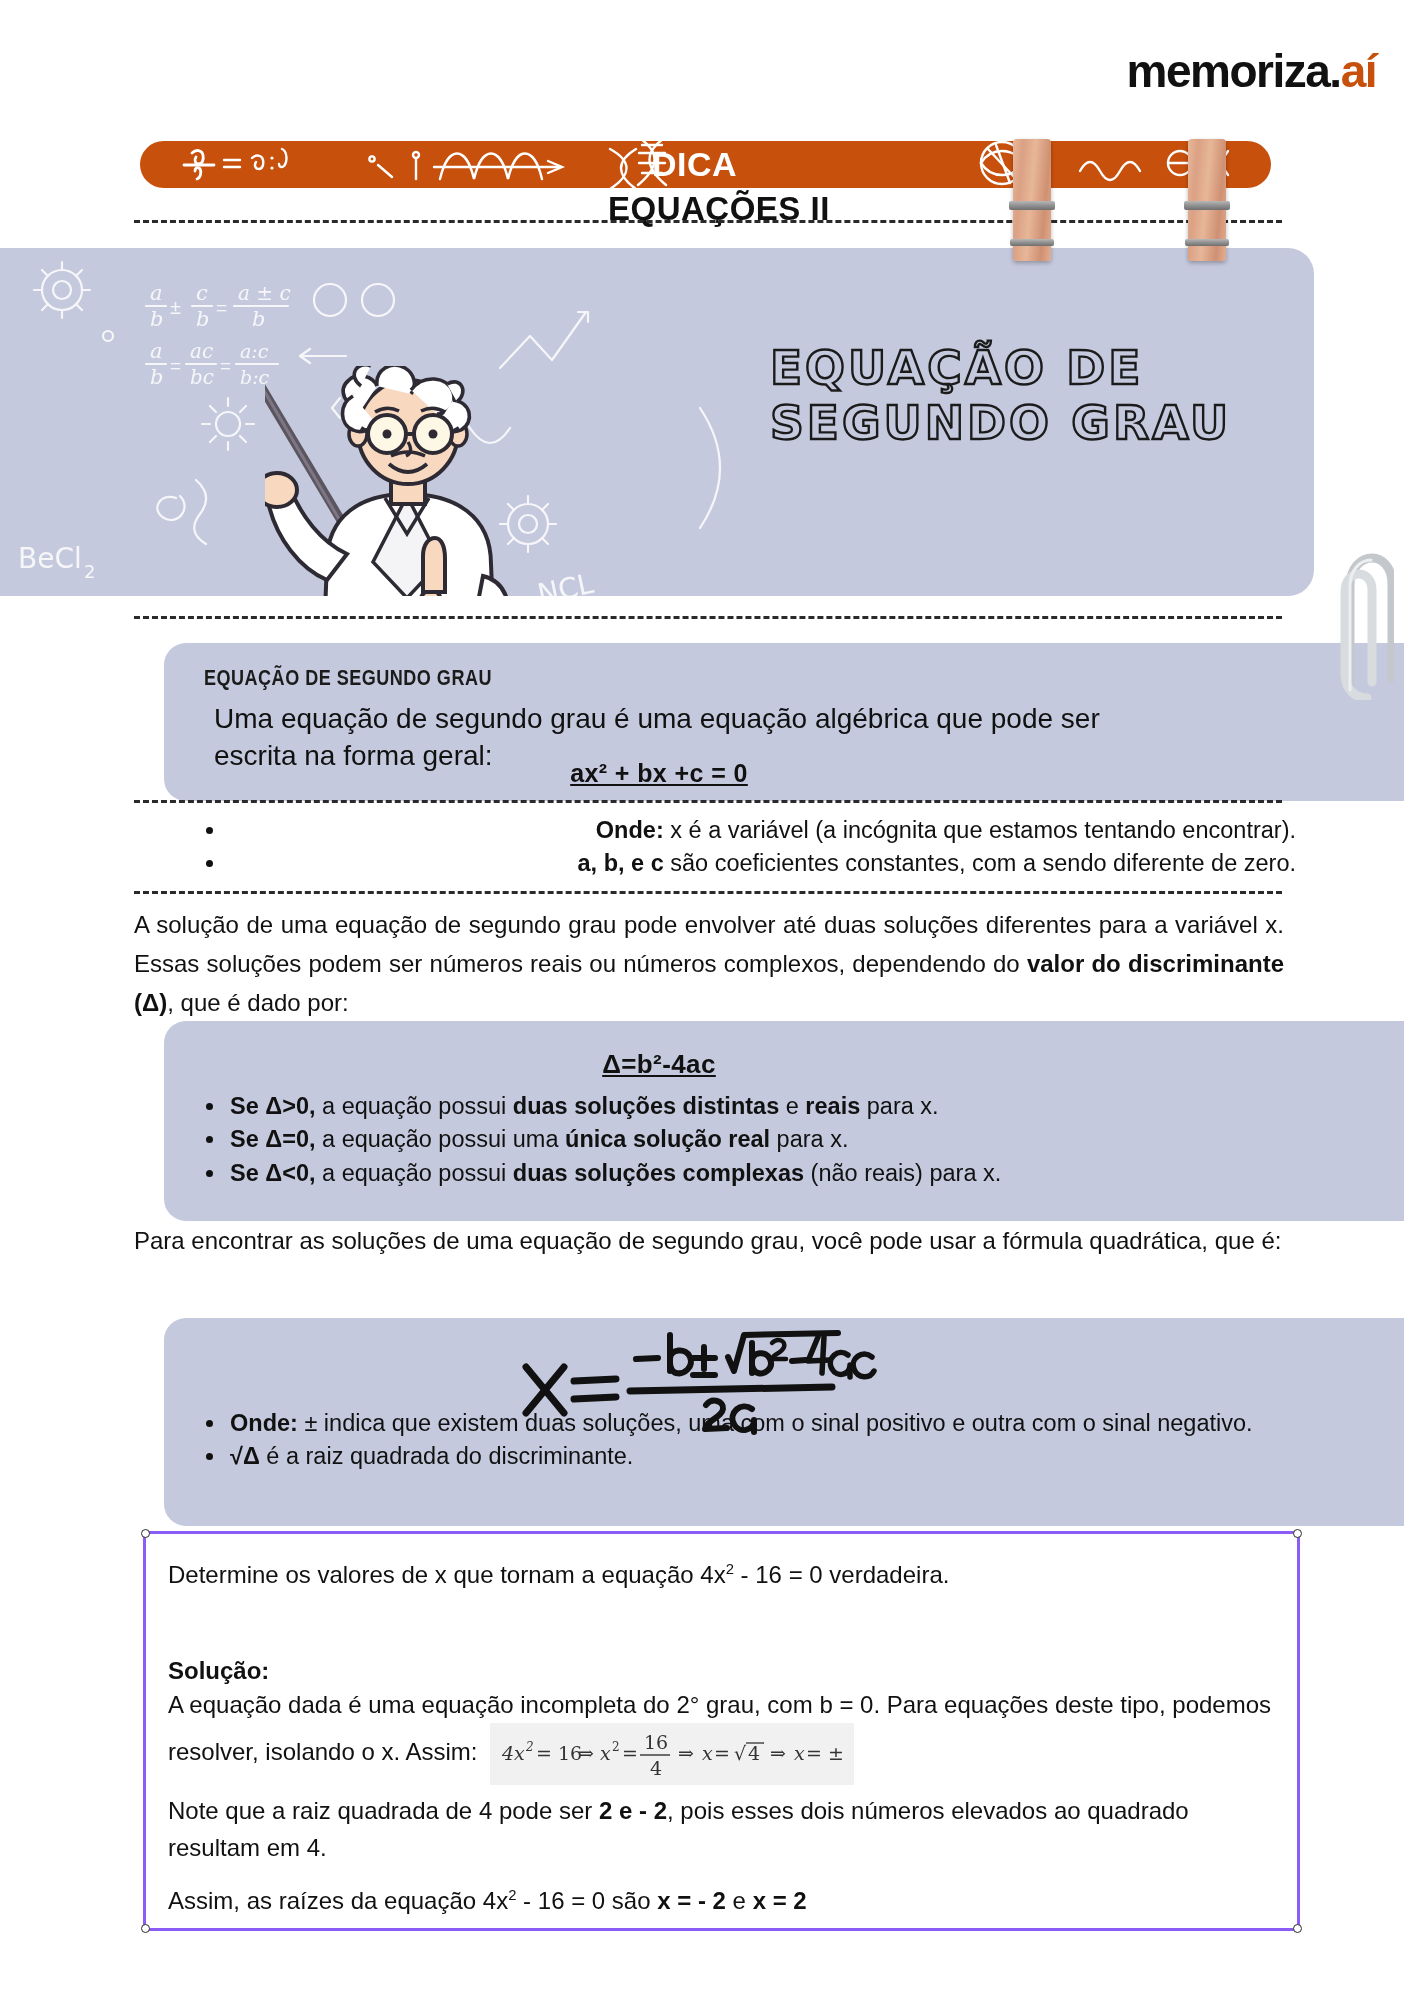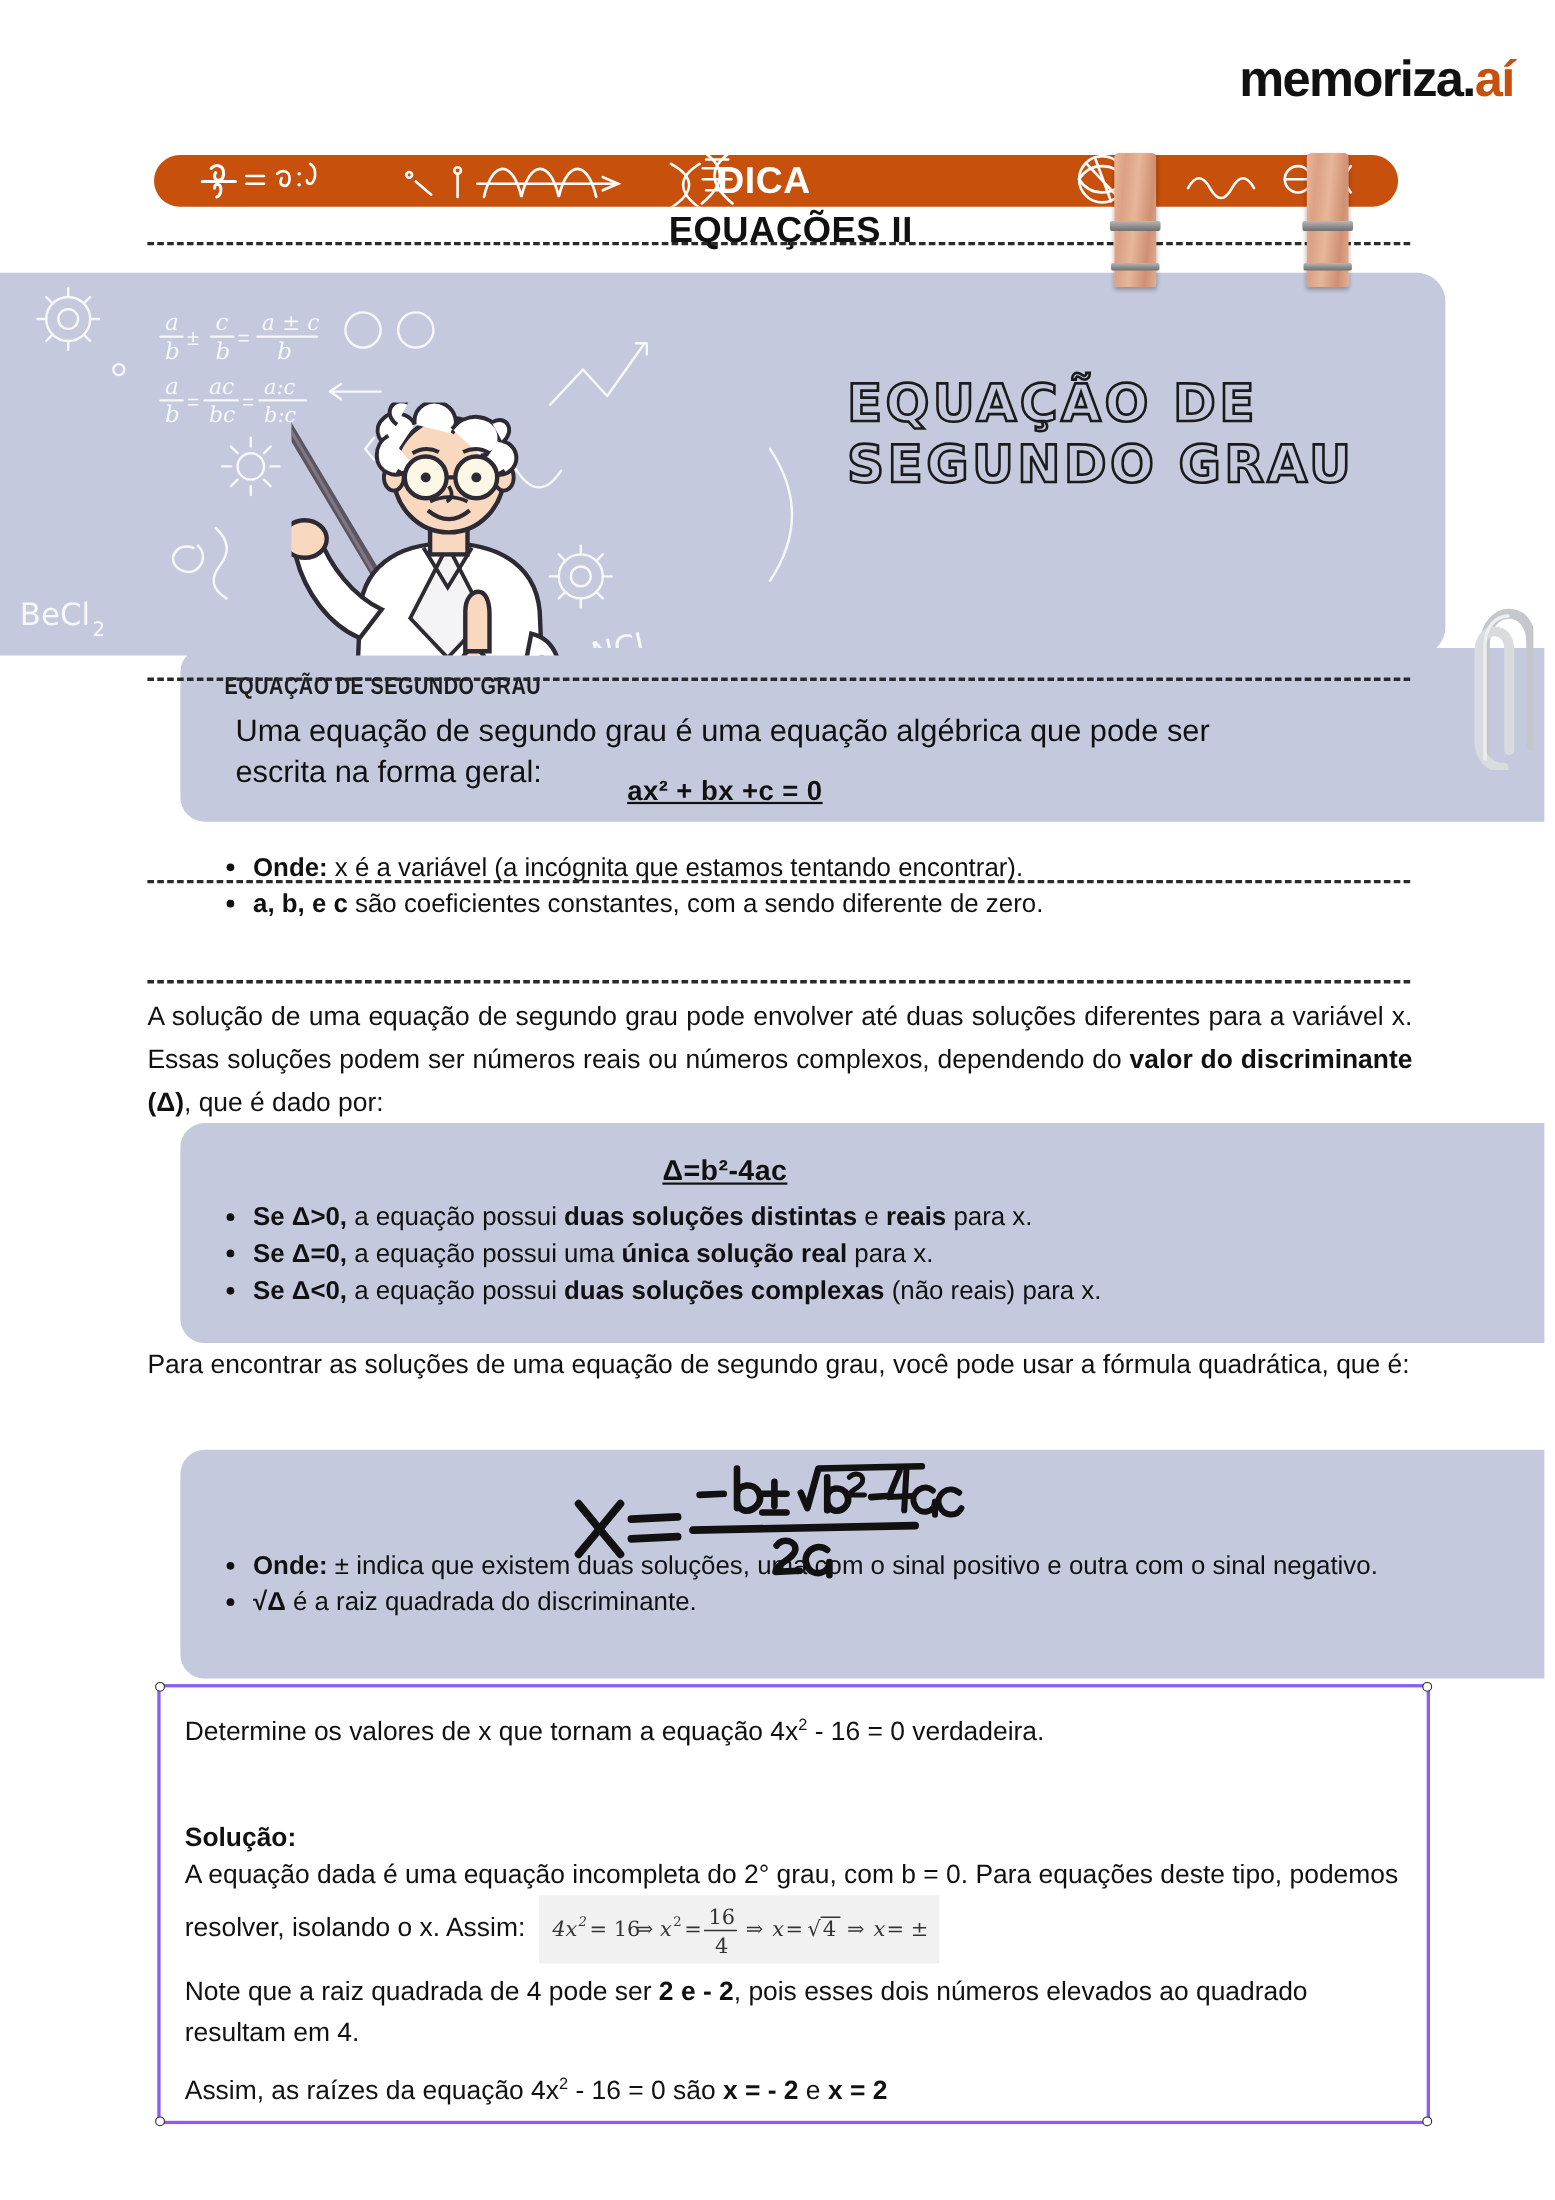--- a/index.html
+++ b/index.html
@@ -133,21 +133,21 @@
   .dash.d2 { top: 616px; }
   .dash.d3 { top: 800px; }
   .dash.d4 { top: 891px; }
 
   
   .card {
     position: absolute;
     background: #c5c9dd;
     border-radius: 22px;
   }
-  .card-def  { left: 164px; top: 589px; width: 1240px; height: 158px; border-radius: 22px 0 0 22px;}
+  .card-def  { left: 164px; top: 643px; width: 1240px; height: 158px; border-radius: 22px 0 0 22px;}
   .card-disc { left: 164px; top: 1021px; width: 1240px; height: 200px; border-radius: 22px 0 0 22px;}
   .card-form { left: 164px; top: 1318px; width: 1240px; height: 208px; border-radius: 22px 0 0 22px;}
 
   .card-label {
     position: absolute;
     left: 40px; top: 22px;
     font-size: 22px;
     font-weight: 600;
     letter-spacing: 0.6px;
     color: #1b1b1b;
@@ -187,21 +187,21 @@
   .blist li::before {
     content: "";
     position: absolute;
     left: 10px; top: 13px;
     width: 7px; height: 7px;
     background: #111;
     border-radius: 50%;
   }
   .blist b { font-weight: 800; }
 
-  .list-onde  { left: 196px; top: 772px;  width: 1100px; }
+  .list-onde  { left: 196px; top: 814px;  width: 1100px; text-align: right; }
   .list-delta { left: 196px; top: 1090px; width: 1100px; }
   .list-form  { left: 196px; top: 1407px; width: 1090px; }
 
   
   .para {
     position: absolute;
     font-size: 24px;
     line-height: 1.62;
     color: #111;
     text-align: justify;

